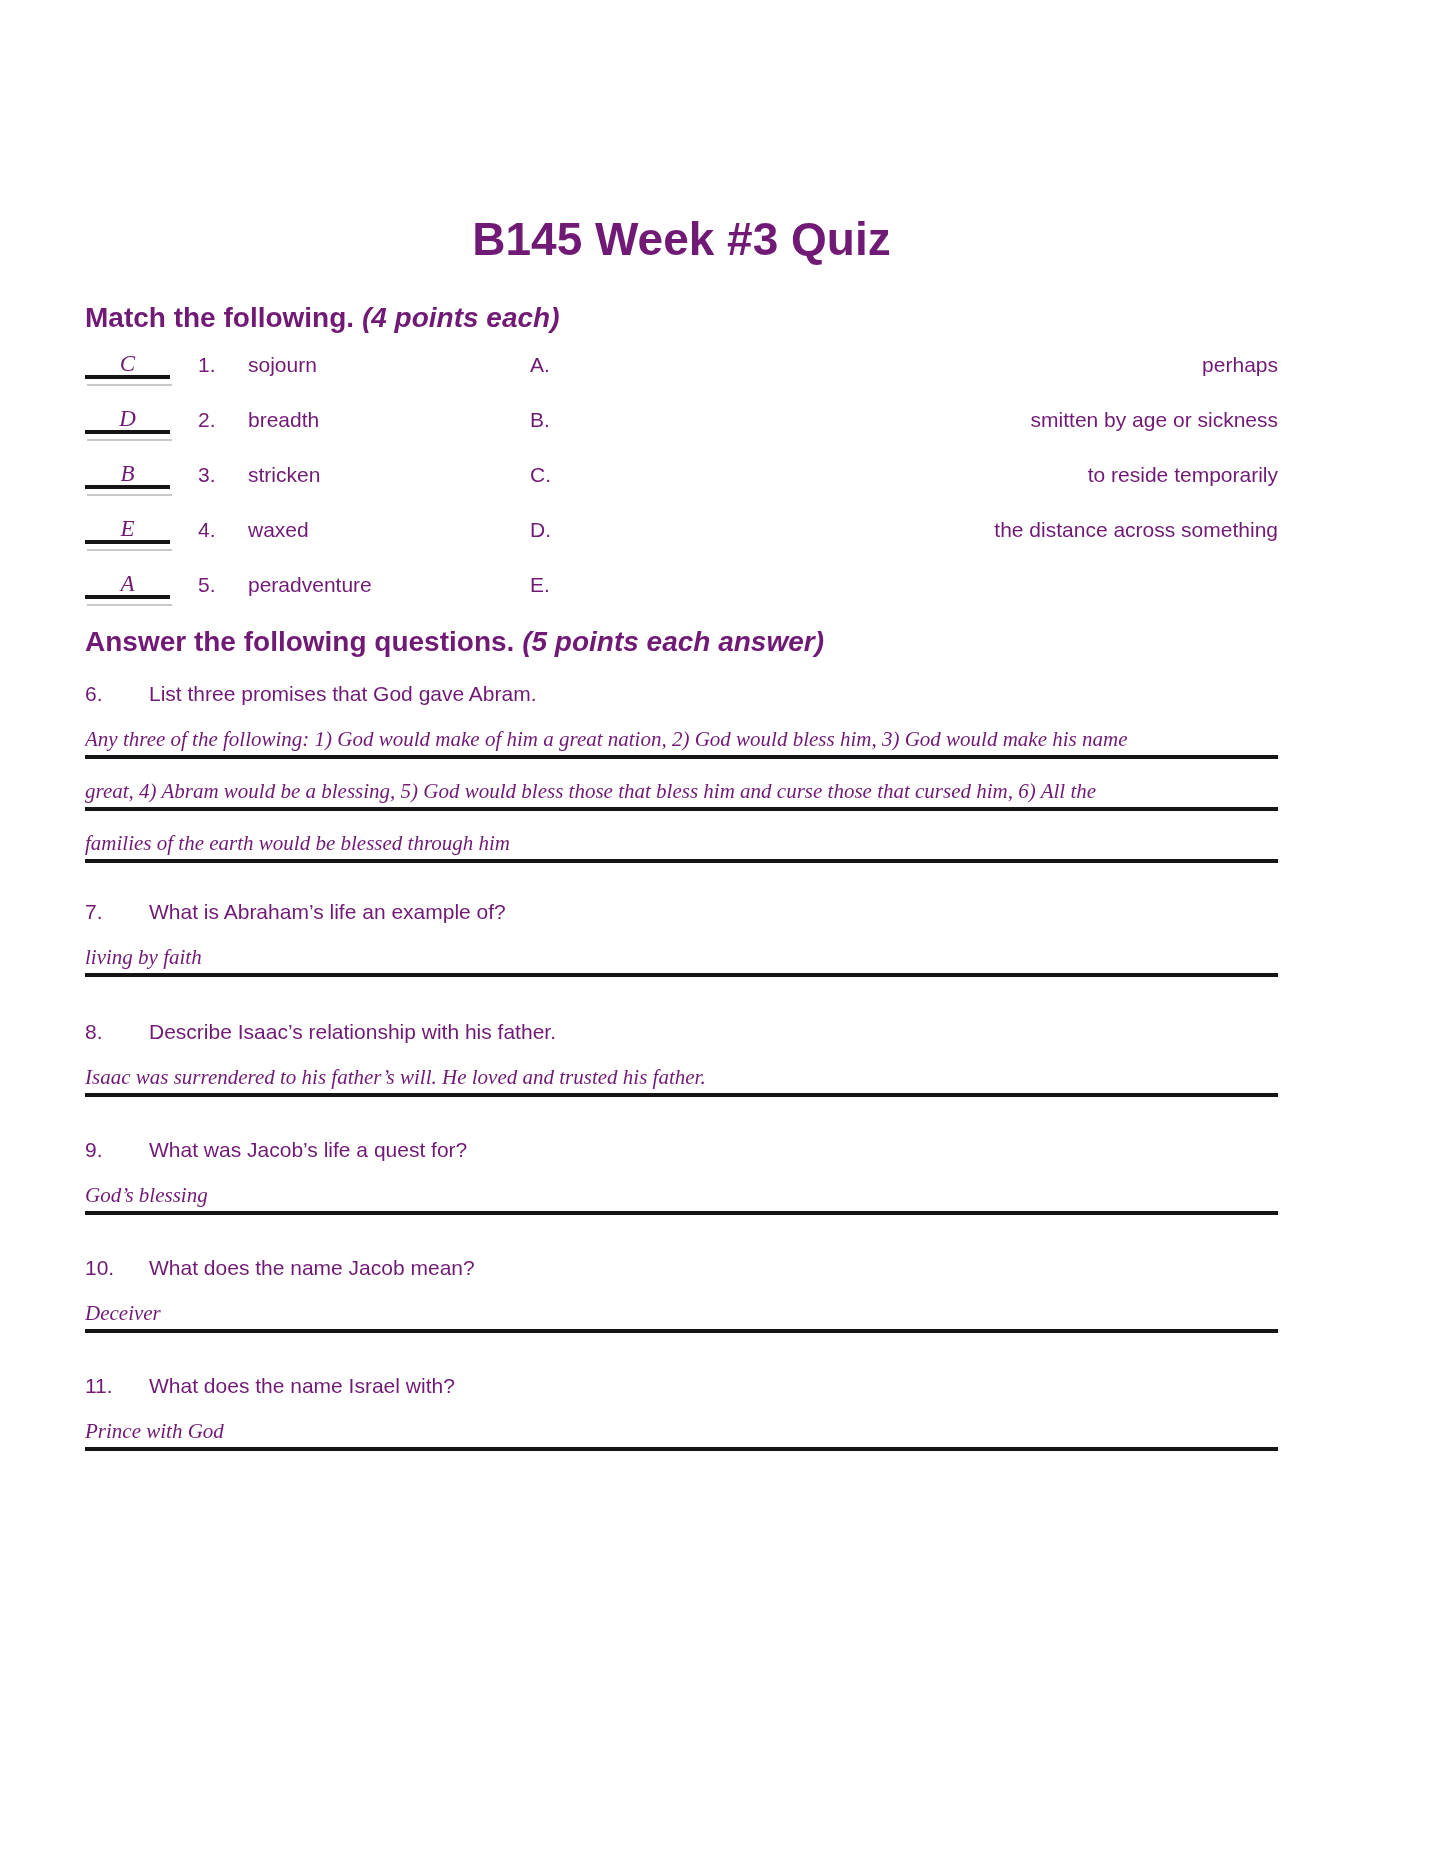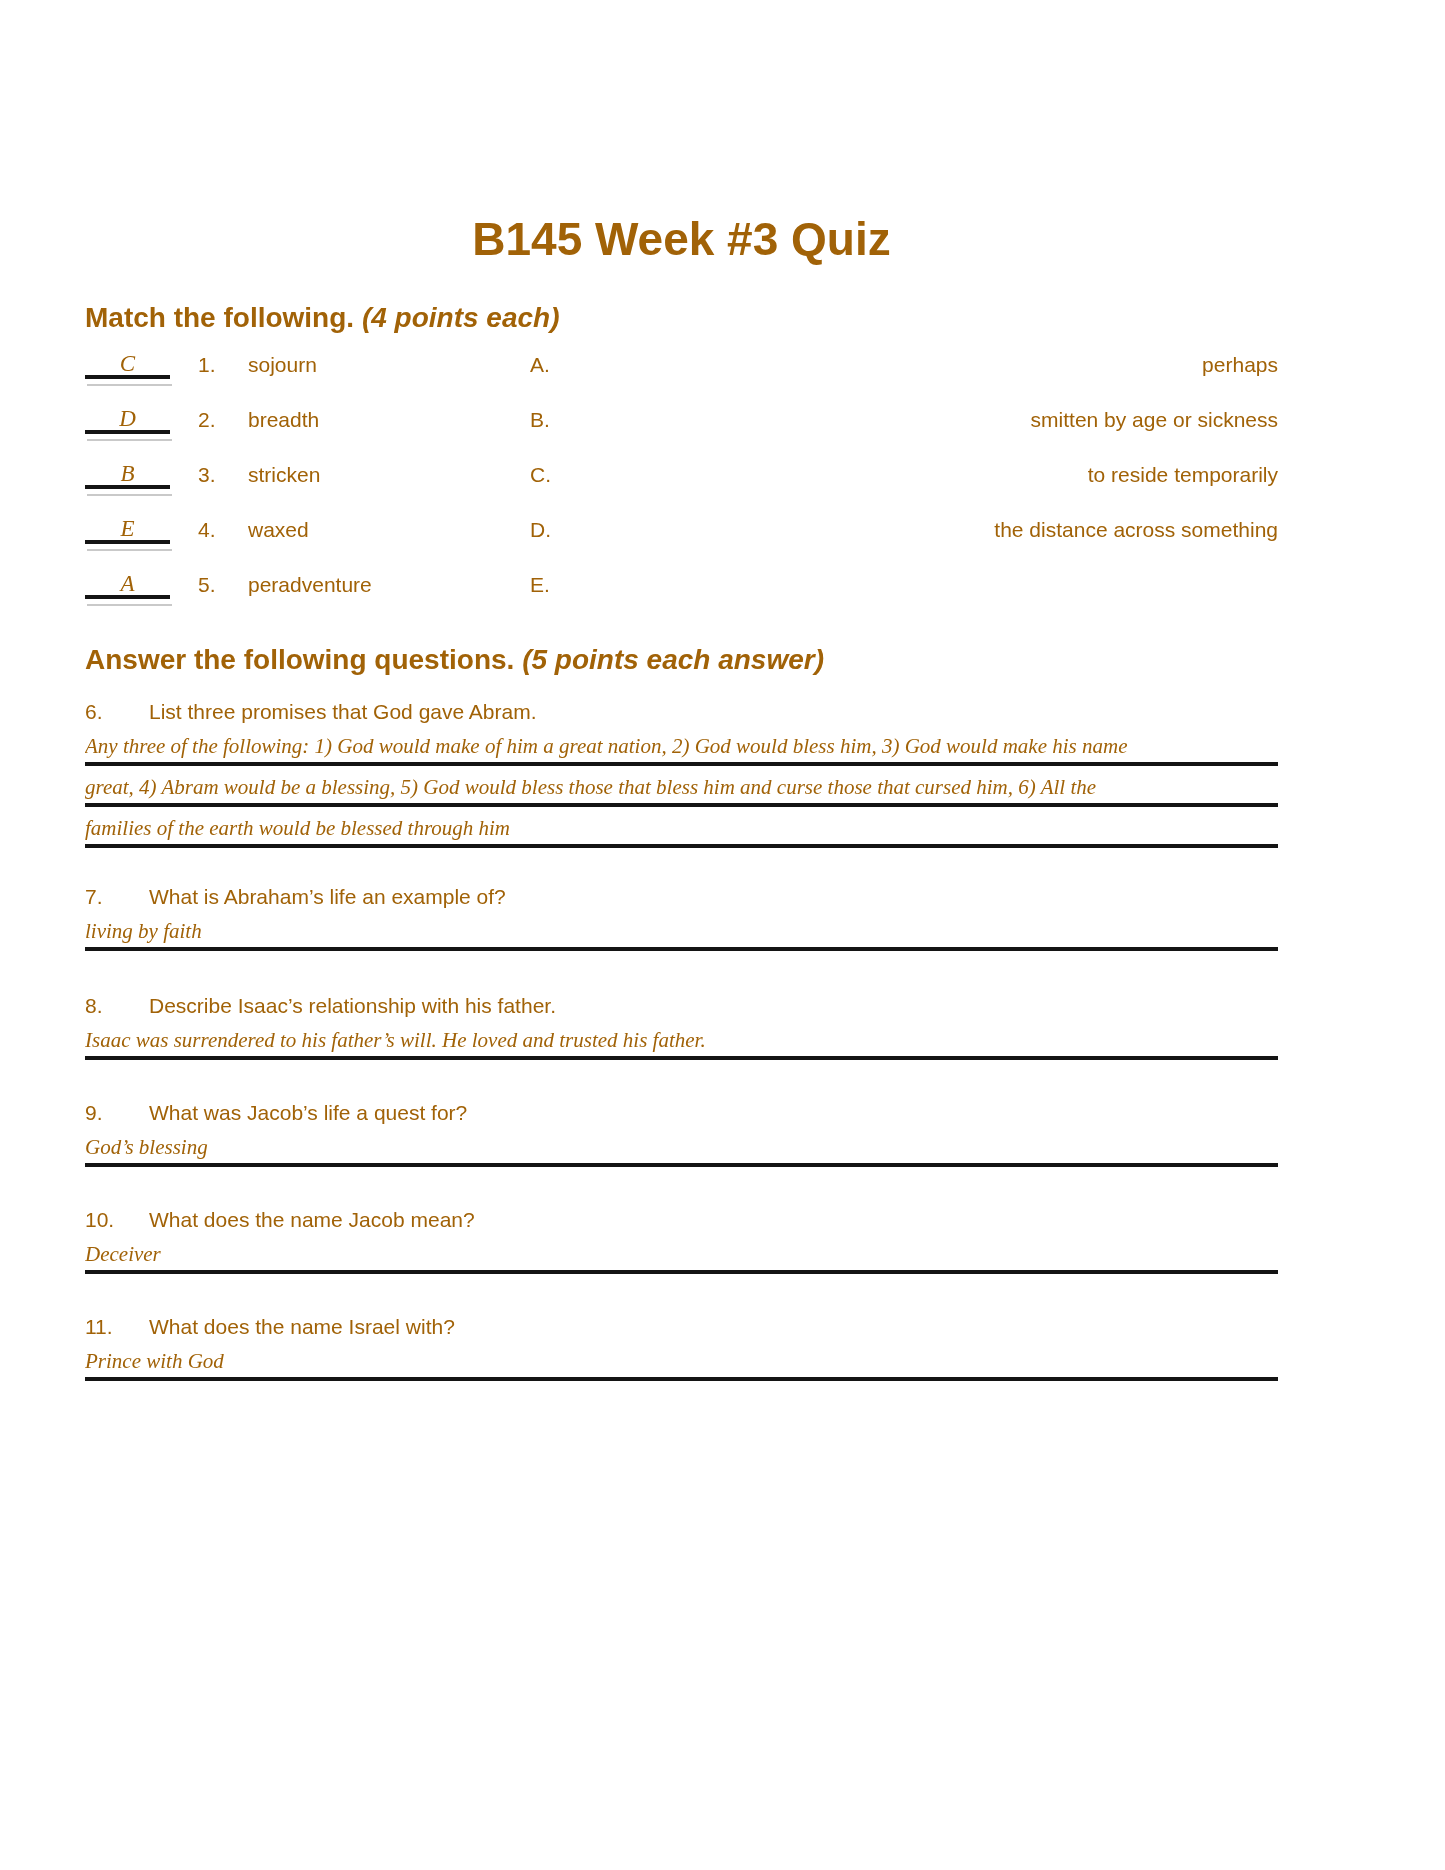--- a/index.html
+++ b/index.html
@@ -5,21 +5,21 @@
   html, body { margin: 0; padding: 0; background: #e8e8e8; }
   .page {
     position: relative;
     width: 1445px;
     height: 1870px;
     background: #ffffff;
     margin: 0 auto;
     overflow: hidden;
     box-sizing: border-box;
     padding: 212px 87px 0 85px;
-    color: #a16207;
+    color: #701a75;
     font-family: "Liberation Sans", sans-serif;
   }
   .content { width: 1193px; }
 
   h1.title {
     margin: 0;
     font-size: 46px;
     line-height: 54px;
     font-weight: bold;
     text-align: center;
@@ -28,21 +28,21 @@
 
   .section-heading {
     font-size: 28px;
     line-height: 27px;
     font-weight: bold;
   }
   .section-heading .pts {
     font-style: italic;
   }
   .heading-match { margin-top: 38px; }
-  .heading-questions { margin-top: 18px; }
+  .heading-questions { margin-top: 0; }
 
   
   .match-table { margin-top: 22px; }
   .match-row {
     height: 55px;
     display: flex;
     align-items: flex-start;
     font-size: 21px;
     line-height: 24px;
   }
@@ -81,21 +81,21 @@
 
   .question {
     font-size: 21px;
     line-height: 26px;
     display: flex;
   }
   .q-num { width: 64px; flex: 0 0 64px; }
   .q-text { flex: 1; }
 
   .answer-line {
-    margin-top: 8px;
+    margin-top: 19px;
     font-family: "Liberation Serif", serif;
     font-style: italic;
     font-size: 21px;
     line-height: 26px;
     padding-bottom: 3px;
     border-bottom: 4px solid #141414;
     white-space: nowrap;
     overflow: hidden;
   }
   .answer-line.cont { }

